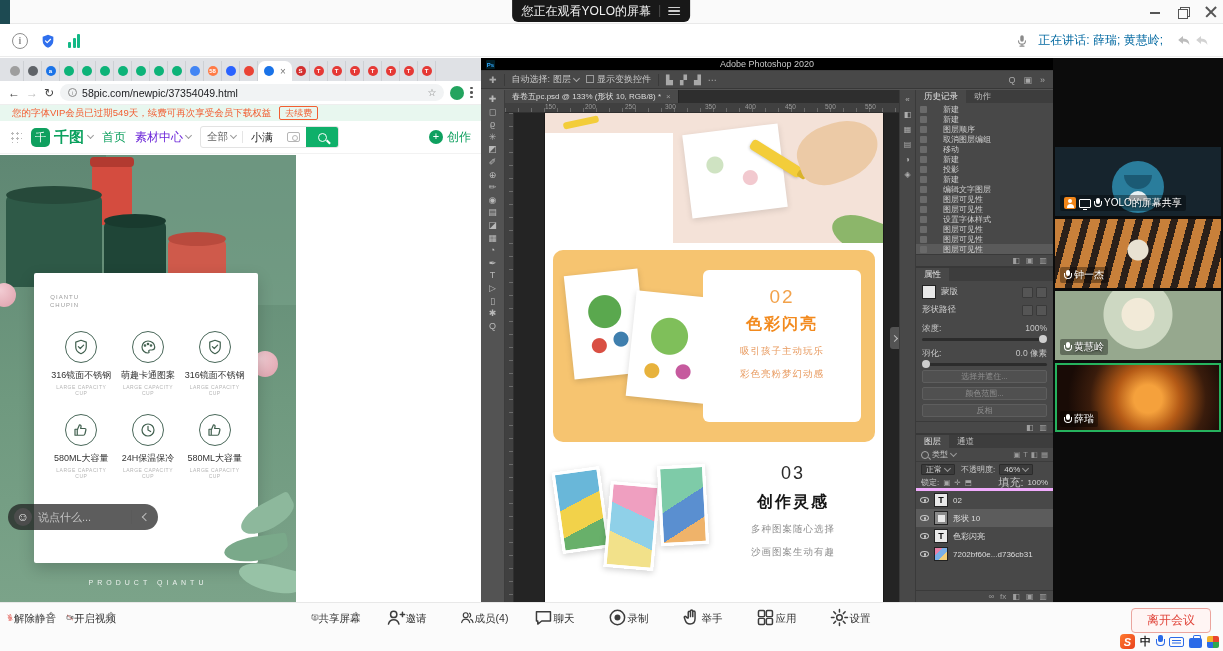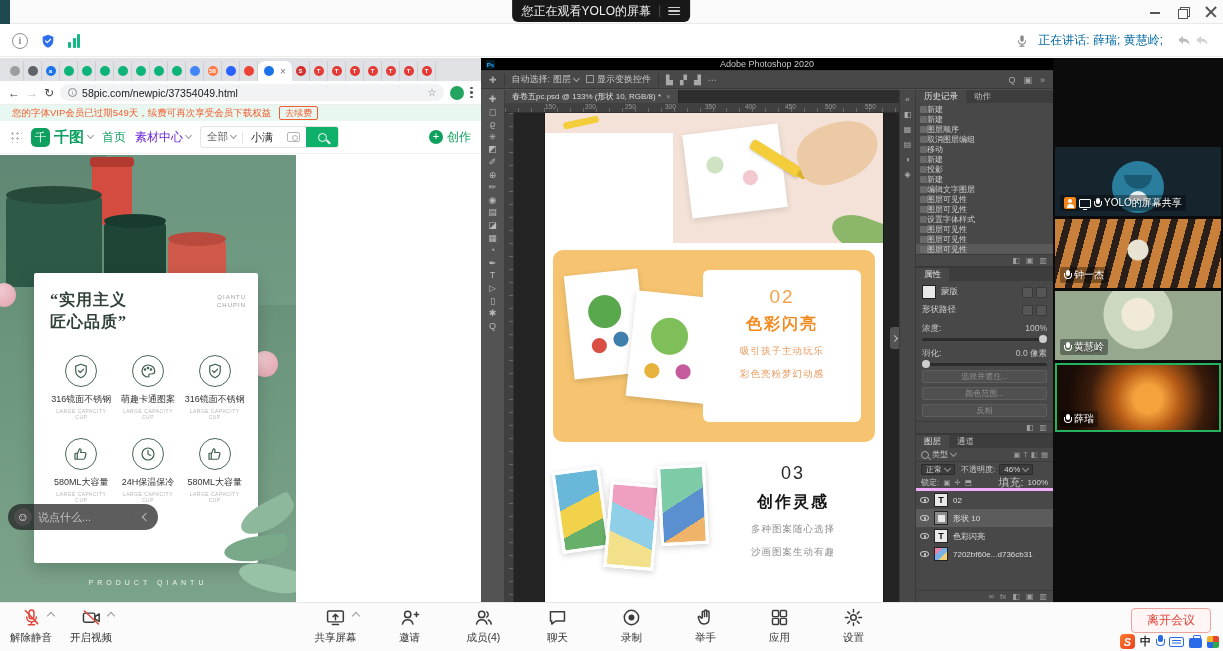--- a/index.html
+++ b/index.html
@@ -181,21 +181,21 @@
 
 
 .ps-iconstrip{width:16px;background:#484848;border-left:1px solid #3a3a3a;display:flex;flex-direction:column;align-items:center;padding-top:6px;gap:7px}
 .pstrip-ico{color:#aeaeae;font-size:8px;line-height:8px;cursor:pointer}
 .ps-panels{width:138px;background:#484848;border-left:1px solid #3a3a3a;display:flex;flex-direction:column;font-size:8.5px;color:#cfcfcf}
 .ppanel{border-bottom:2px solid #383838}
 .ptabs{height:13px;background:#3d3d3d;display:flex;align-items:stretch}
 .ptab{padding:0 8px;display:flex;align-items:center;font-size:8.5px;color:#bdbdbd;cursor:pointer}
 .ptab.on{background:#484848;color:#e3e3e3}
 .hist-list{height:151px;overflow:hidden;padding-top:1px}
-.hrow{height:10px;display:flex;align-items:center;gap:0;padding:0 4px;cursor:pointer}
+.hrow{height:10px;display:flex;align-items:center;gap:16px;padding:0 4px;cursor:pointer}
 .hrow:last-child{background:#5a5a5a}
 .hicon{width:7px;height:7px;background:#6a6a6a;border-radius:1px;flex:0 0 7px}
 .hlabel{white-space:nowrap;font-size:8px}
 .pfoot{height:12px;border-top:1px solid #3a3a3a;display:flex;align-items:center;justify-content:flex-end;gap:6px;padding:0 6px;color:#9e9e9e;font-size:8px}
 .props-body{padding:4px 6px}
 .prow{display:flex;align-items:center;gap:5px;margin-bottom:5px}
 .mask-thumb{width:14px;height:14px;background:#e8e8e8;border:1px solid #222}
 .prop-label{font-size:8.5px;color:#d0d0d0}
 .prop-right{margin-left:auto;display:flex;gap:3px}
 .mini-box{width:11px;height:11px;background:#555;border:1px solid #3a3a3a;border-radius:1px}
@@ -249,21 +249,21 @@
 .b-screen{width:12px;height:9px;border:1.2px solid #fff;border-radius:1px;position:relative;margin-top:1px}
 .b-screen::after{content:"";position:absolute;left:3px;bottom:-3px;width:4px;height:1.5px;background:#fff}
 .i-mic-sm{width:7px;height:11px;position:relative}
 .i-mic-sm::before{content:"";position:absolute;left:1.5px;top:0;width:4px;height:6px;border-radius:2px;background:#fff}
 .i-mic-sm::after{content:"";position:absolute;left:0;top:3px;width:6px;height:5px;border:1px solid #fff;border-top:none;border-radius:0 0 4px 4px}
 
 
 .bottombar{position:absolute;left:0;top:602px;width:1223px;height:49px;background:#fbfbfb;border-top:1px solid #e8e8e8}
 .ctrl-group-left{position:absolute;left:6px;top:4px;display:flex;gap:10px}
 .ctrl-group-center{position:absolute;left:50%;transform:translateX(-53%);top:4px;display:flex;gap:24px}
-.ctrl{position:relative;display:flex;flex-direction:column;align-items:center;width:50px;cursor:pointer}
+.ctrl{position:relative;display:flex;flex-direction:row;align-items:center;width:50px;cursor:pointer}
 .ctrl svg{width:21px;height:21px;stroke:#3c3c3c;fill:none;stroke-width:1.7;stroke-linecap:round;stroke-linejoin:round}
 .ctrl svg .fillic{fill:#3c3c3c;stroke:none}
 .ctrl svg.red{stroke:#e0443a}
 .ctrl .slash{stroke:#e0443a}
 .ctrl-label{font-size:10.5px;color:#333;margin-top:3px;white-space:nowrap}
 .caret-up{position:absolute;right:2px;top:6px;width:6px;height:6px;border-left:1.4px solid #9a9a9a;border-top:1.4px solid #9a9a9a;transform:rotate(45deg);cursor:pointer}
 .leave-btn{position:absolute;right:12px;top:5px;width:80px;height:25px;background:#fff5f4;border:1px solid #eba59e;border-radius:4px;color:#e0443a;font-size:12px;display:flex;align-items:center;justify-content:center;cursor:pointer}
 .tray{position:absolute;right:4px;top:31px;display:flex;align-items:center;gap:5px}
 .sogou{width:15px;height:15px;border-radius:4px;background:linear-gradient(135deg,#ff7a2f,#e8401c);color:#fff;font-size:11px;font-weight:bold;font-style:italic;display:flex;align-items:center;justify-content:center}
 .ime{font-size:11px;color:#222;font-weight:bold}
@@ -464,24 +464,20 @@
           <div class="cup"></div>
           <div class="cyl c1"></div>
           <div class="cyl c2"></div>
           <div class="cyl c3"></div>
           <div class="ball b1"></div>
           <div class="ball b2"></div>
           <div class="ball b3"></div>
 
           <div class="pcard">
             <div class="quote-row">
-              <div>
-                <div class="q-line"><span class="qm">“</span><span>实用主义</span></div>
-                <div class="q-line"><span>匠心品质</span><span class="qm">”</span></div>
-              </div>
               <div class="brand">
                 <span>QIANTU</span>
                 <span>CHUPIN</span>
               </div>
             </div>
             <div class="featgrid">
               <div class="feat">
                 <div class="fi">
                     <svg viewBox="0 0 24 24">
                       <path d="M12 3l7 2.5V12c0 4.5-3 7.5-7 9-4-1.5-7-4.5-7-9V5.5z"></path>

